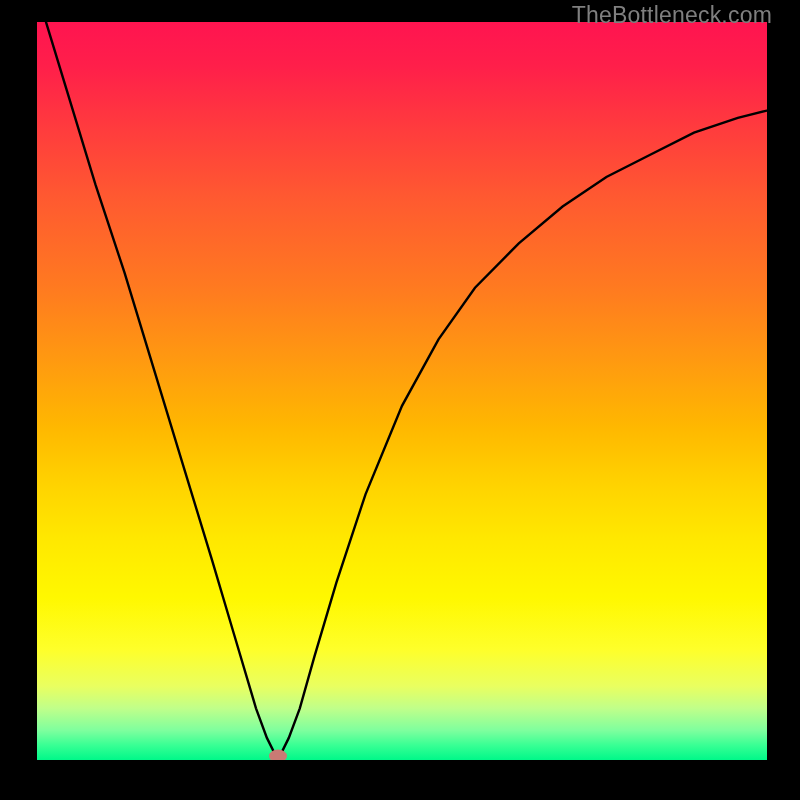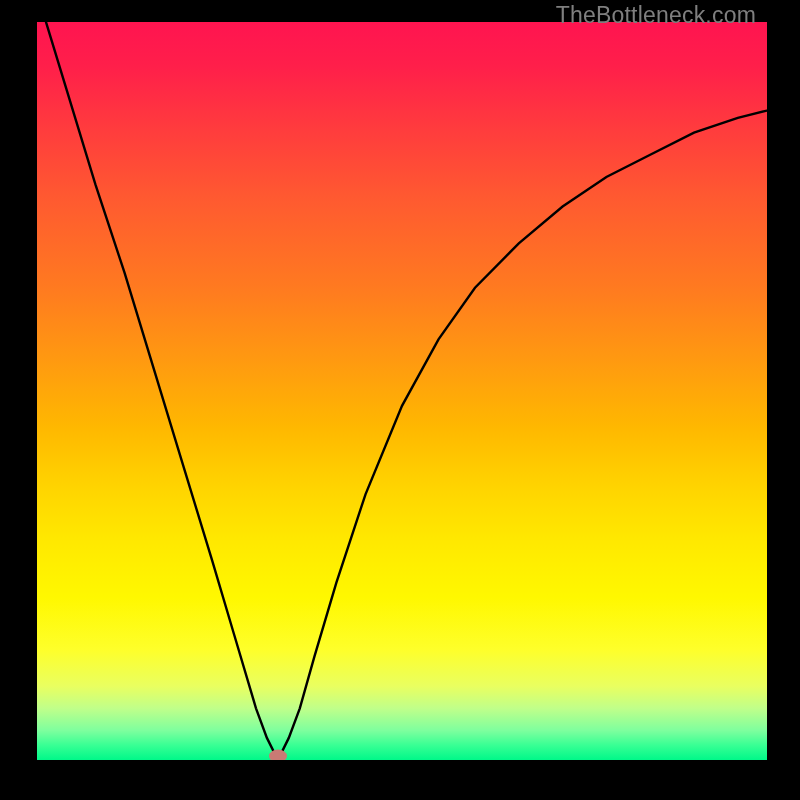--- a/index.html
+++ b/index.html
@@ -56,21 +56,21 @@
     position: absolute;
     width: 18px;
     height: 13px;
     border-radius: 50%;
     background: #c97a74;
     transform: translate(-50%, -50%);
   }
   .watermark {
     position: absolute;
     top: 2px;
-    right: 44px;
+    right: 28px;
     color: #7f7f7f;
     font-size: 23px;
     font-weight: 500;
     letter-spacing: 0.2px;
     user-select: none;
   }
 </style>
 </head>
 <body>
 

